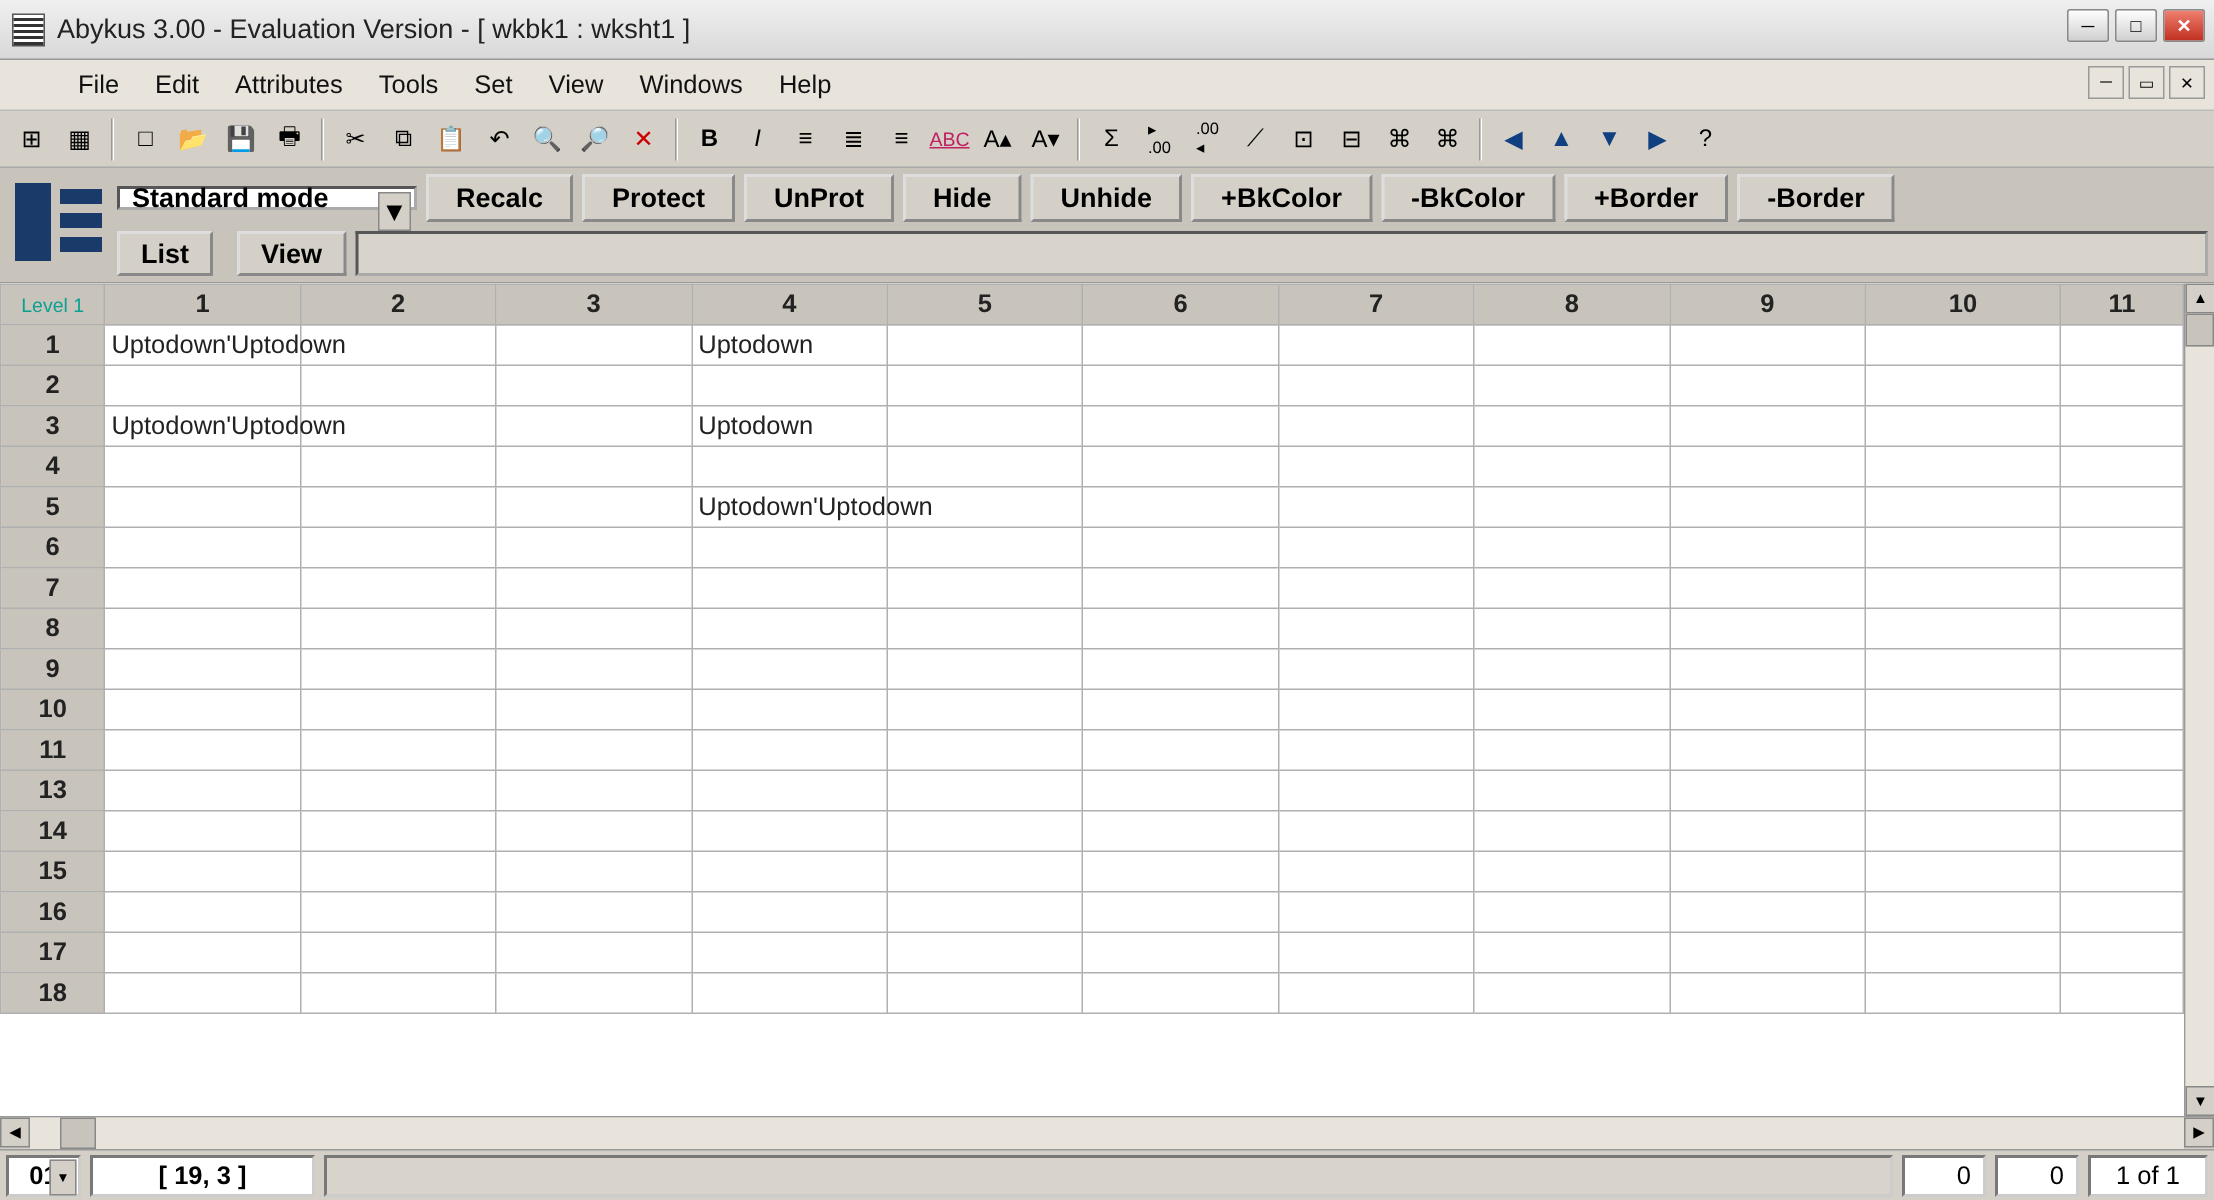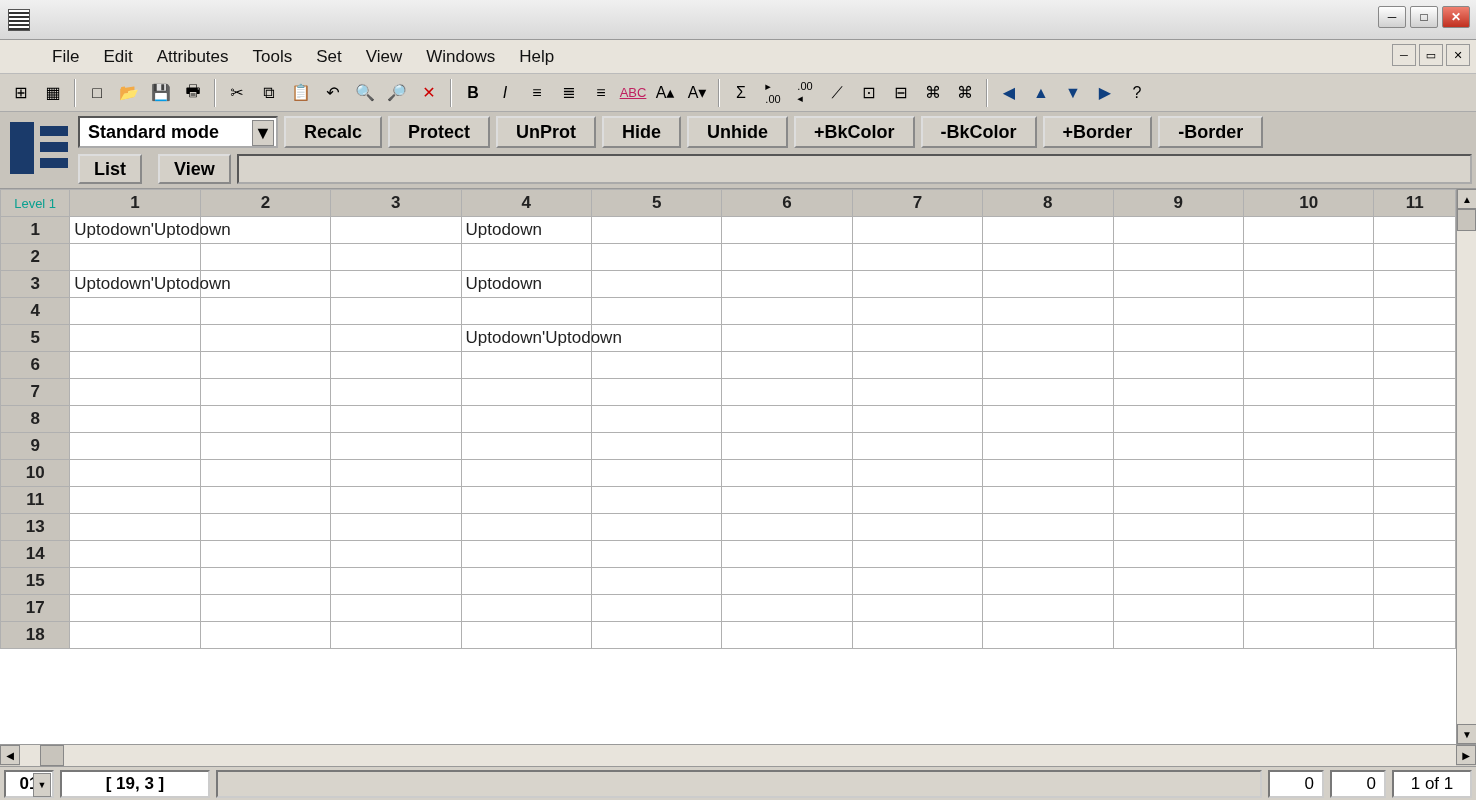--- a/index.html
+++ b/index.html
@@ -131,21 +131,21 @@
   display: flex;
   flex-direction: column;
 }
 .mode-row {
   display: flex;
   gap: 6px;
   align-items: center;
   margin-bottom: 6px;
 }
 .mode-select {
-  height: 32px;
+  height: 16px;
   border: 2px inset #aaa;
   background: #fff;
   font-size: 18px;
   font-weight: bold;
   padding: 0 8px;
   display: flex;
   align-items: center;
   width: 200px;
   position: relative;
 }
@@ -283,20 +283,21 @@
 .statusbar .sb-cell { width: 150px; font-weight: bold; }
 .statusbar .sb-long { flex: 1; background: #d8d4cc; }
 .statusbar .sb-num { width: 56px; text-align: right; justify-content: flex-end; }
 .statusbar .sb-page { width: 80px; }
 </style>
 </head>
 <body>
 
 <div class="titlebar">
   <div class="app-icon"></div>
+  <div class="title-text">Abykus 3.00  -  Evaluation Version  -  [  wkbk1   :   wksht1  ]</div>
   <div class="window-controls">
     <div class="wbtn">─</div>
     <div class="wbtn">□</div>
     <div class="wbtn close">✕</div>
   </div>
 </div>
 
 <div class="menubar">
   <div id="menu-items" style="display: flex;">
       <div class="menu-item">File</div>
@@ -617,20 +618,34 @@
             <td></td>
             <td></td>
             <td></td>
             <td></td>
             <td></td>
             <td></td>
             <td></td>
             <td></td>
           </tr>
           <tr>
+            <th class="row-h">16</th>
+            <td></td>
+            <td></td>
+            <td></td>
+            <td></td>
+            <td></td>
+            <td></td>
+            <td></td>
+            <td></td>
+            <td></td>
+            <td></td>
+            <td></td>
+          </tr>
+          <tr>
             <th class="row-h">17</th>
             <td></td>
             <td></td>
             <td></td>
             <td></td>
             <td></td>
             <td></td>
             <td></td>
             <td></td>
             <td></td>

